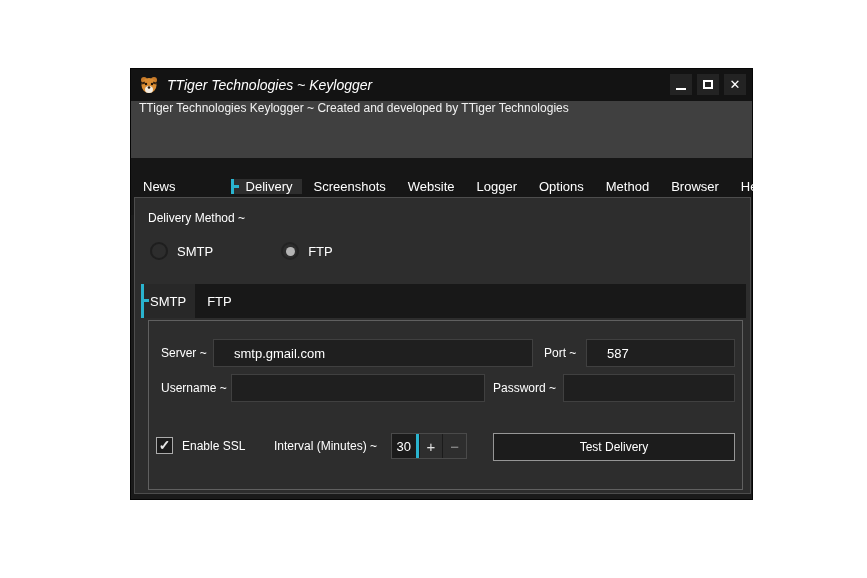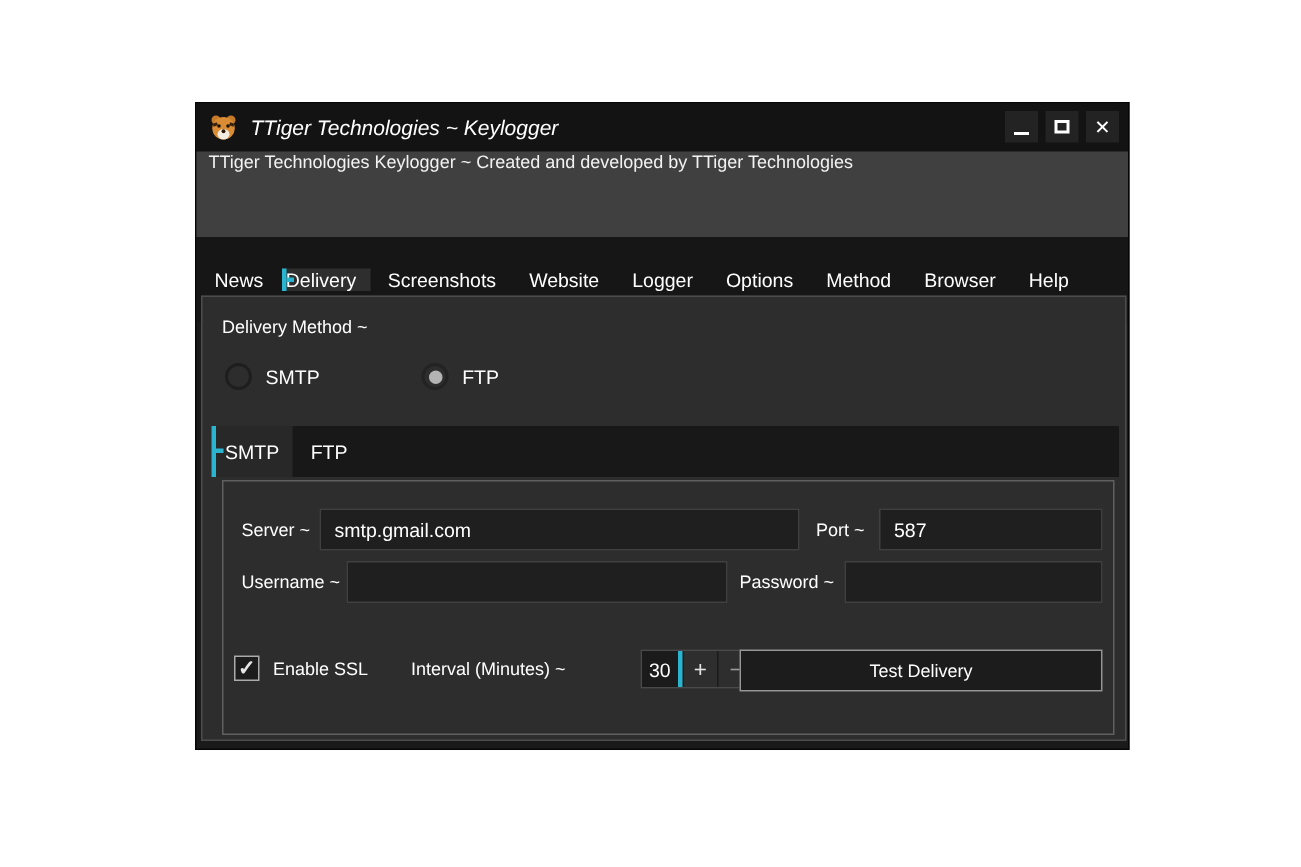--- a/index.html
+++ b/index.html
@@ -25,21 +25,21 @@
   .subtitle-bar { position:absolute; left:0; top:32px; width:100%; height:57px;
                   background:#404040; display:flex; align-items:flex-start; }
   .subtitle-text { color:#f2f2f2; font-size:12px; margin-left:8px; white-space:nowrap; }
 
   
   .tabstrip { position:absolute; left:0; top:89px; width:100%; height:57px;
               background:#161616; display:flex; align-items:center; }
   .tab { color:#ffffff; font-size:13px; display:flex; align-items:center;
          padding:0 11px; cursor:default; position:relative; }
   .tab.first { padding:0 12px; }
-  .tab.selected { background:#2e2e2e; border-left:3px solid #2ab4cf; padding:0 10px 0 0; }
+  .tab.selected { background:#2e2e2e; border-left:3px solid #2ab4cf; padding:0 10px 0 12px;margin-left:43px; }
   .tab.selected::after { content:""; position:absolute; left:0; top:50%; margin-top:-2px;
                          width:5px; height:3px; background:#2ab4cf; }
 
   
   .page { position:absolute; left:3px; top:128px; width:617px; height:297px;
           background:#2d2d2d; border:1px solid #4d4d4d; }
   .method-label { position:absolute; left:13px; top:13px; color:#ffffff; font-size:12px; }
 
   .radio-row { position:absolute; left:15px; top:42px; height:22px; display:flex;
                align-items:center; }
@@ -60,42 +60,42 @@
   .subtab.selected { background:#282828; border-left:3px solid #2ab4cf; padding:0 9px 0 6px; }
   .subtab.selected::after { content:""; position:absolute; left:0; top:50%; margin-top:-2px;
                             width:5px; height:3px; background:#2ab4cf; }
 
   
   .panel { position:absolute; left:13px; top:122px; width:595px; height:170px;
            border:1px solid #606060; background:#2d2d2d; }
   .f-label { position:absolute; color:#ffffff; font-size:12px; height:28px;
              line-height:28px; white-space:nowrap; }
   .f-input { position:absolute; height:28px; background:#1f1f1f; border:1px solid #404040;
-             color:#ffffff; font-size:13px; padding:0 9px;
+             color:#ffffff; font-size:13px; padding:0 20px;
              font-family:"Liberation Sans", sans-serif; outline:none; }
 
   .lbl-server   { left:12px;  top:18px; }
   .inp-server   { left:64px;  top:18px; width:320px; }
   .lbl-port     { left:395px; top:18px; }
   .inp-port     { left:437px; top:18px; width:149px; }
   .lbl-username { left:12px;  top:53px; }
   .inp-username { left:82px;  top:53px; width:254px; }
   .lbl-password { left:344px; top:53px; }
   .inp-password { left:414px; top:53px; width:172px; }
 
   .checkbox { position:absolute; left:7px; top:116px; width:17px; height:17px;
               background:#1c1c1c; border:1px solid #ababab; display:flex;
               align-items:center; justify-content:center; cursor:default; }
   .checkmark { color:#e6e6e6; font-size:14px; font-weight:bold; line-height:1;
                margin-top:-2px; }
   .lbl-ssl      { left:33px;  top:111px;text-align:center; }
   .lbl-interval { left:125px; top:111px; }
 
   .stepper { position:absolute; left:242px; top:112px; width:76px; height:26px;
-             border:1px solid #4a4a4a; background:#1b1b1b; display:flex; align-items:stretch;margin-left:36px; }
+             border:1px solid #4a4a4a; background:#1b1b1b; display:flex; align-items:stretch; }
   .step-value { width:24px; color:#ffffff; font-size:13px; display:flex;
                 align-items:center; justify-content:center; }
   .step-divider { width:3px; background:#2ab4cf; }
   .step-btn { width:23px; display:flex; align-items:center; justify-content:center;
               background:#2e2e2e; font-size:15px; cursor:default; }
   .step-plus { color:#e2e2e2; margin-left:1px; }
   .step-minus { color:#9a9a9a; margin-left:1px; }
 
   .test-btn { position:absolute; left:344px; top:112px; width:242px; height:28px;
               background:#1c1c1c; border:1px solid #969696; color:#ffffff;

